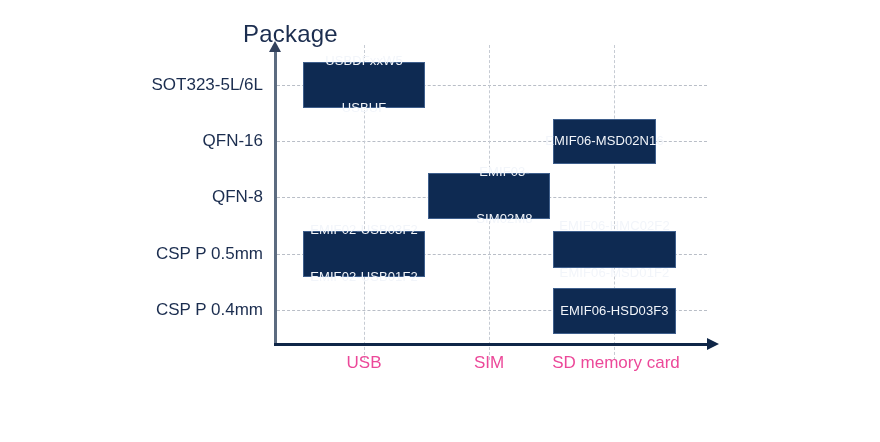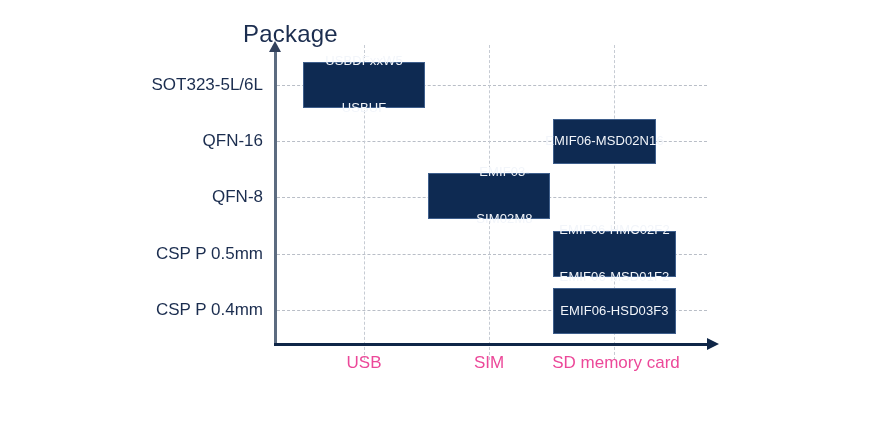--- a/index.html
+++ b/index.html
@@ -176,22 +176,26 @@
 
   <div class="databox" style="left:553px; top:119px; width:103px; height:45px;">
     <span class="line">EMIF06-MSD02N16</span>
   </div>
 
   <div class="databox" style="left:428px; top:173px; width:122px; height:46px;padding-left:31px;">
     <span class="line">EMIF03-</span>
     <span class="line">SIM02M8</span>
   </div>
 
-
-  <div class="databox" style="left:553px; top:231px; width:123px; height:46px;">
+  <div class="databox" style="left:303px; top:231px; width:122px; height:46px;">
+    <span class="line">EMIF02-USB03F2</span>
+    <span class="line">EMIF02-USB01F2</span>
+  </div>
+
+  <div class="databox" style="left:553px; top:231px; width:123px; height:37px;">
     <span class="line">EMIF06-HMC02F2</span>
     <span class="line">EMIF06-MSD01F2</span>
   </div>
 
   <div class="databox" style="left:553px; top:288px; width:123px; height:46px;">
     <span class="line">EMIF06-HSD03F3</span>
   </div>
 
 </div>
 

